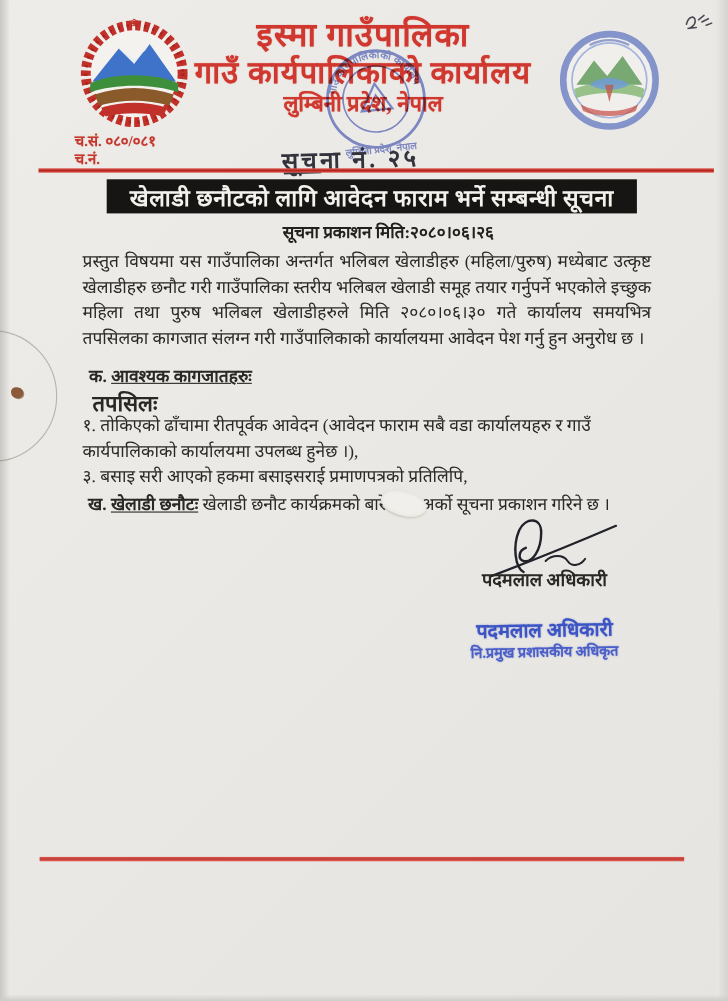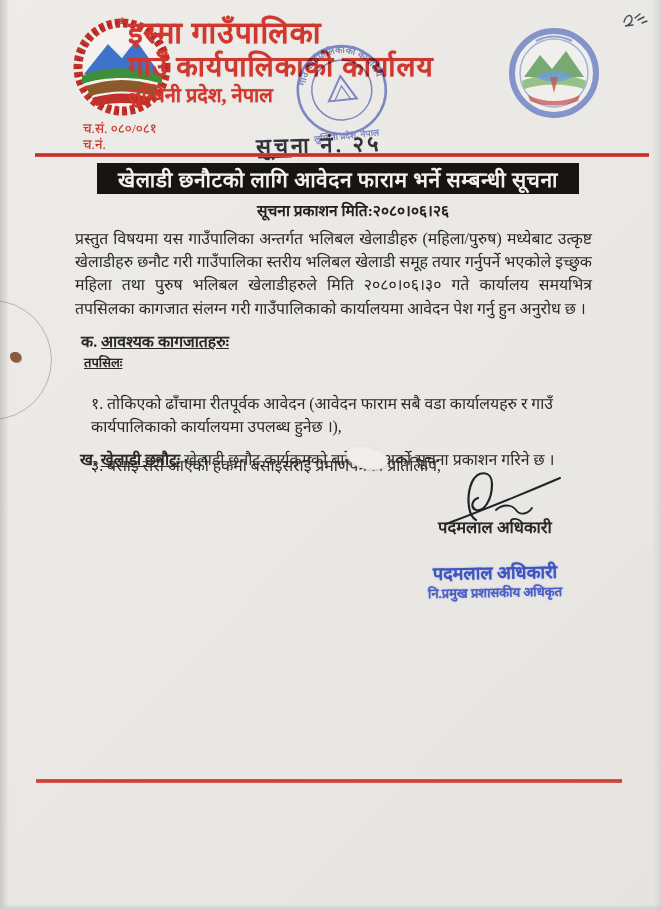--- a/index.html
+++ b/index.html
@@ -21,39 +21,39 @@
     background:linear-gradient(270deg,#d5d3cf,#e8e6e2 70%, rgba(232,230,226,0));
   }
   .edge-bottom {
     position:absolute; left:0; bottom:0; width:662px; height:6px;
     background:linear-gradient(0deg,#cfcdc9, rgba(232,230,226,0));
   }
 
   
   .letterhead-text {
     position:absolute; left:128px; top:16px; width:404px;
-    color:#d0372e; font-weight:bold;
+    text-align:center; color:#d0372e; font-weight:bold;
     text-shadow:0 0 1px rgba(208,55,46,.55);
   }
   .lh1 { font-size:30px; line-height:34px; letter-spacing:1px; }
   .lh2 { font-size:28px; line-height:33px; letter-spacing:1px; }
   .lh3 { font-size:21px; line-height:25px; margin-top:2px; }
   .lh4 { font-size:20px; line-height:24px; }
 
   .emblem-left { position:absolute; left:70px; top:14px; width:104px; height:106px; }
   .emblem-right { position:absolute; left:506px; top:25px; width:97px; height:97px; opacity:.85; }
 
   .stamp-header {
     position:absolute; left:288px; top:40px; width:108px; height:104px;
     opacity:.62; mix-blend-mode:multiply; transform:rotate(-6deg);
   }
 
   .ref-block {
-    position:absolute; left:83px; top:121px;
-    color:#c5362d; font-weight:normal; font-size:13.5px; line-height:16px;
+    position:absolute; left:68px; top:121px;
+    color:#c5362d; font-weight:bold; font-size:13.5px; line-height:16px;
     text-shadow:0 0 1px rgba(197,54,45,.4);
   }
 
   .handwritten-note {
     position:absolute; left:256px; top:128px; width:170px;
     font-size:22px; color:#33333d; transform:rotate(-1.5deg);
     letter-spacing:3px; font-weight:bold;
   }
   .handwritten-underline {
     position:absolute; left:258px; top:156px; width:34px; height:2px; background:#3a3a44;
@@ -79,26 +79,26 @@
   }
 
   
   .body-para {
     position:absolute; left:75px; top:227px; width:517px;
     font-size:15.8px; line-height:23.2px; color:#2a2825;
     text-align:justify; text-justify:inter-word;
   }
   .sec-a { position:absolute; left:81px; top:330px; font-size:15.8px; color:#2a2825; font-weight:bold; }
   .sec-a .u { text-decoration:underline; }
-  .tapasil { position:absolute; left:84px; top:353px; font-size:13px; color:#2a2825; font-weight:bold; text-decoration:underline; }
+  .tapasil { position:absolute; left:84px; top:353px; font-size:20px; color:#2a2825; font-weight:bold; }
   .items {
     position:absolute; left:75px; top:376px; width:520px;
     font-size:15.8px; line-height:23.2px; color:#2a2825; list-style:none;
   }
-  .items li { margin:16px; }
+  .items li { margin:0; }
   .sec-b {
     position:absolute; left:80px; top:448px; width:515px;
     font-size:15.8px; line-height:23px; color:#2a2825;
   }
   .sec-b .b-label { font-weight:bold; }
   .sec-b .b-head { font-weight:bold; text-decoration:underline; }
   .paper-spot {
     position:absolute; left:346px; top:447px; width:42px; height:22px;
     background:#f0efeb; border-radius:50% 40% 55% 45%;
     transform:rotate(18deg); box-shadow:0 1px 2px rgba(140,130,110,.35), inset 0 0 3px #e0ddd4;

